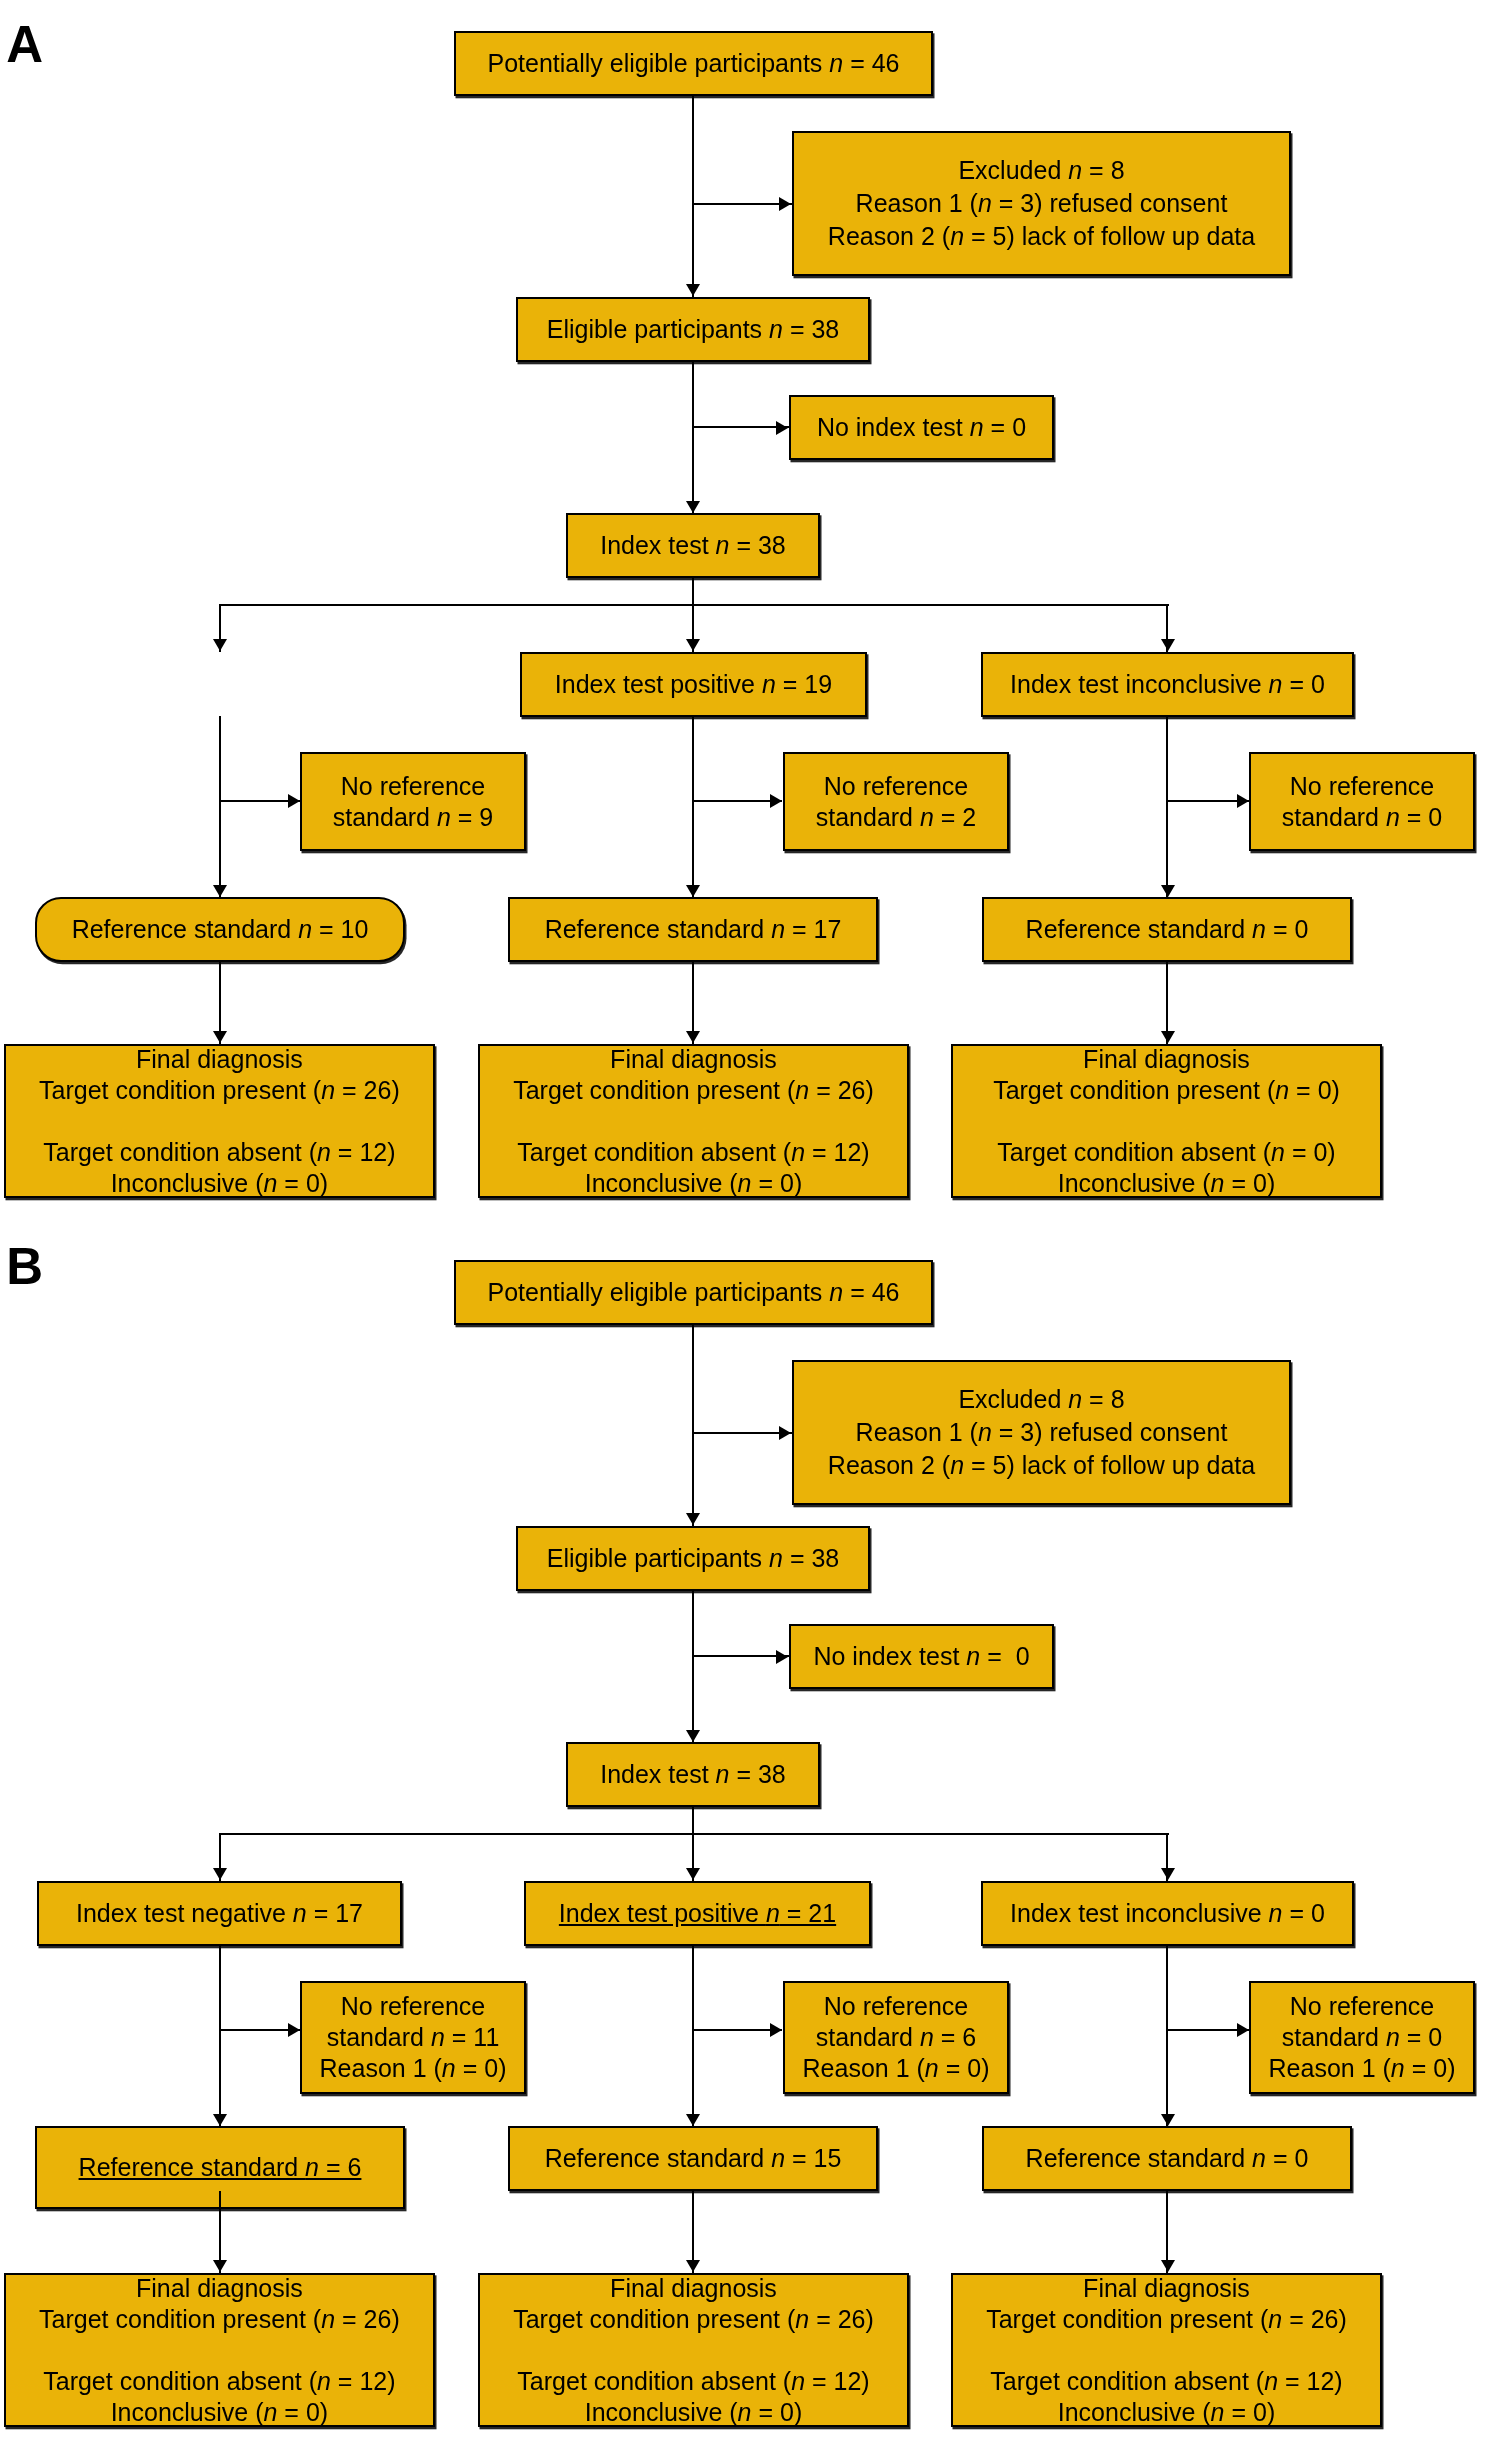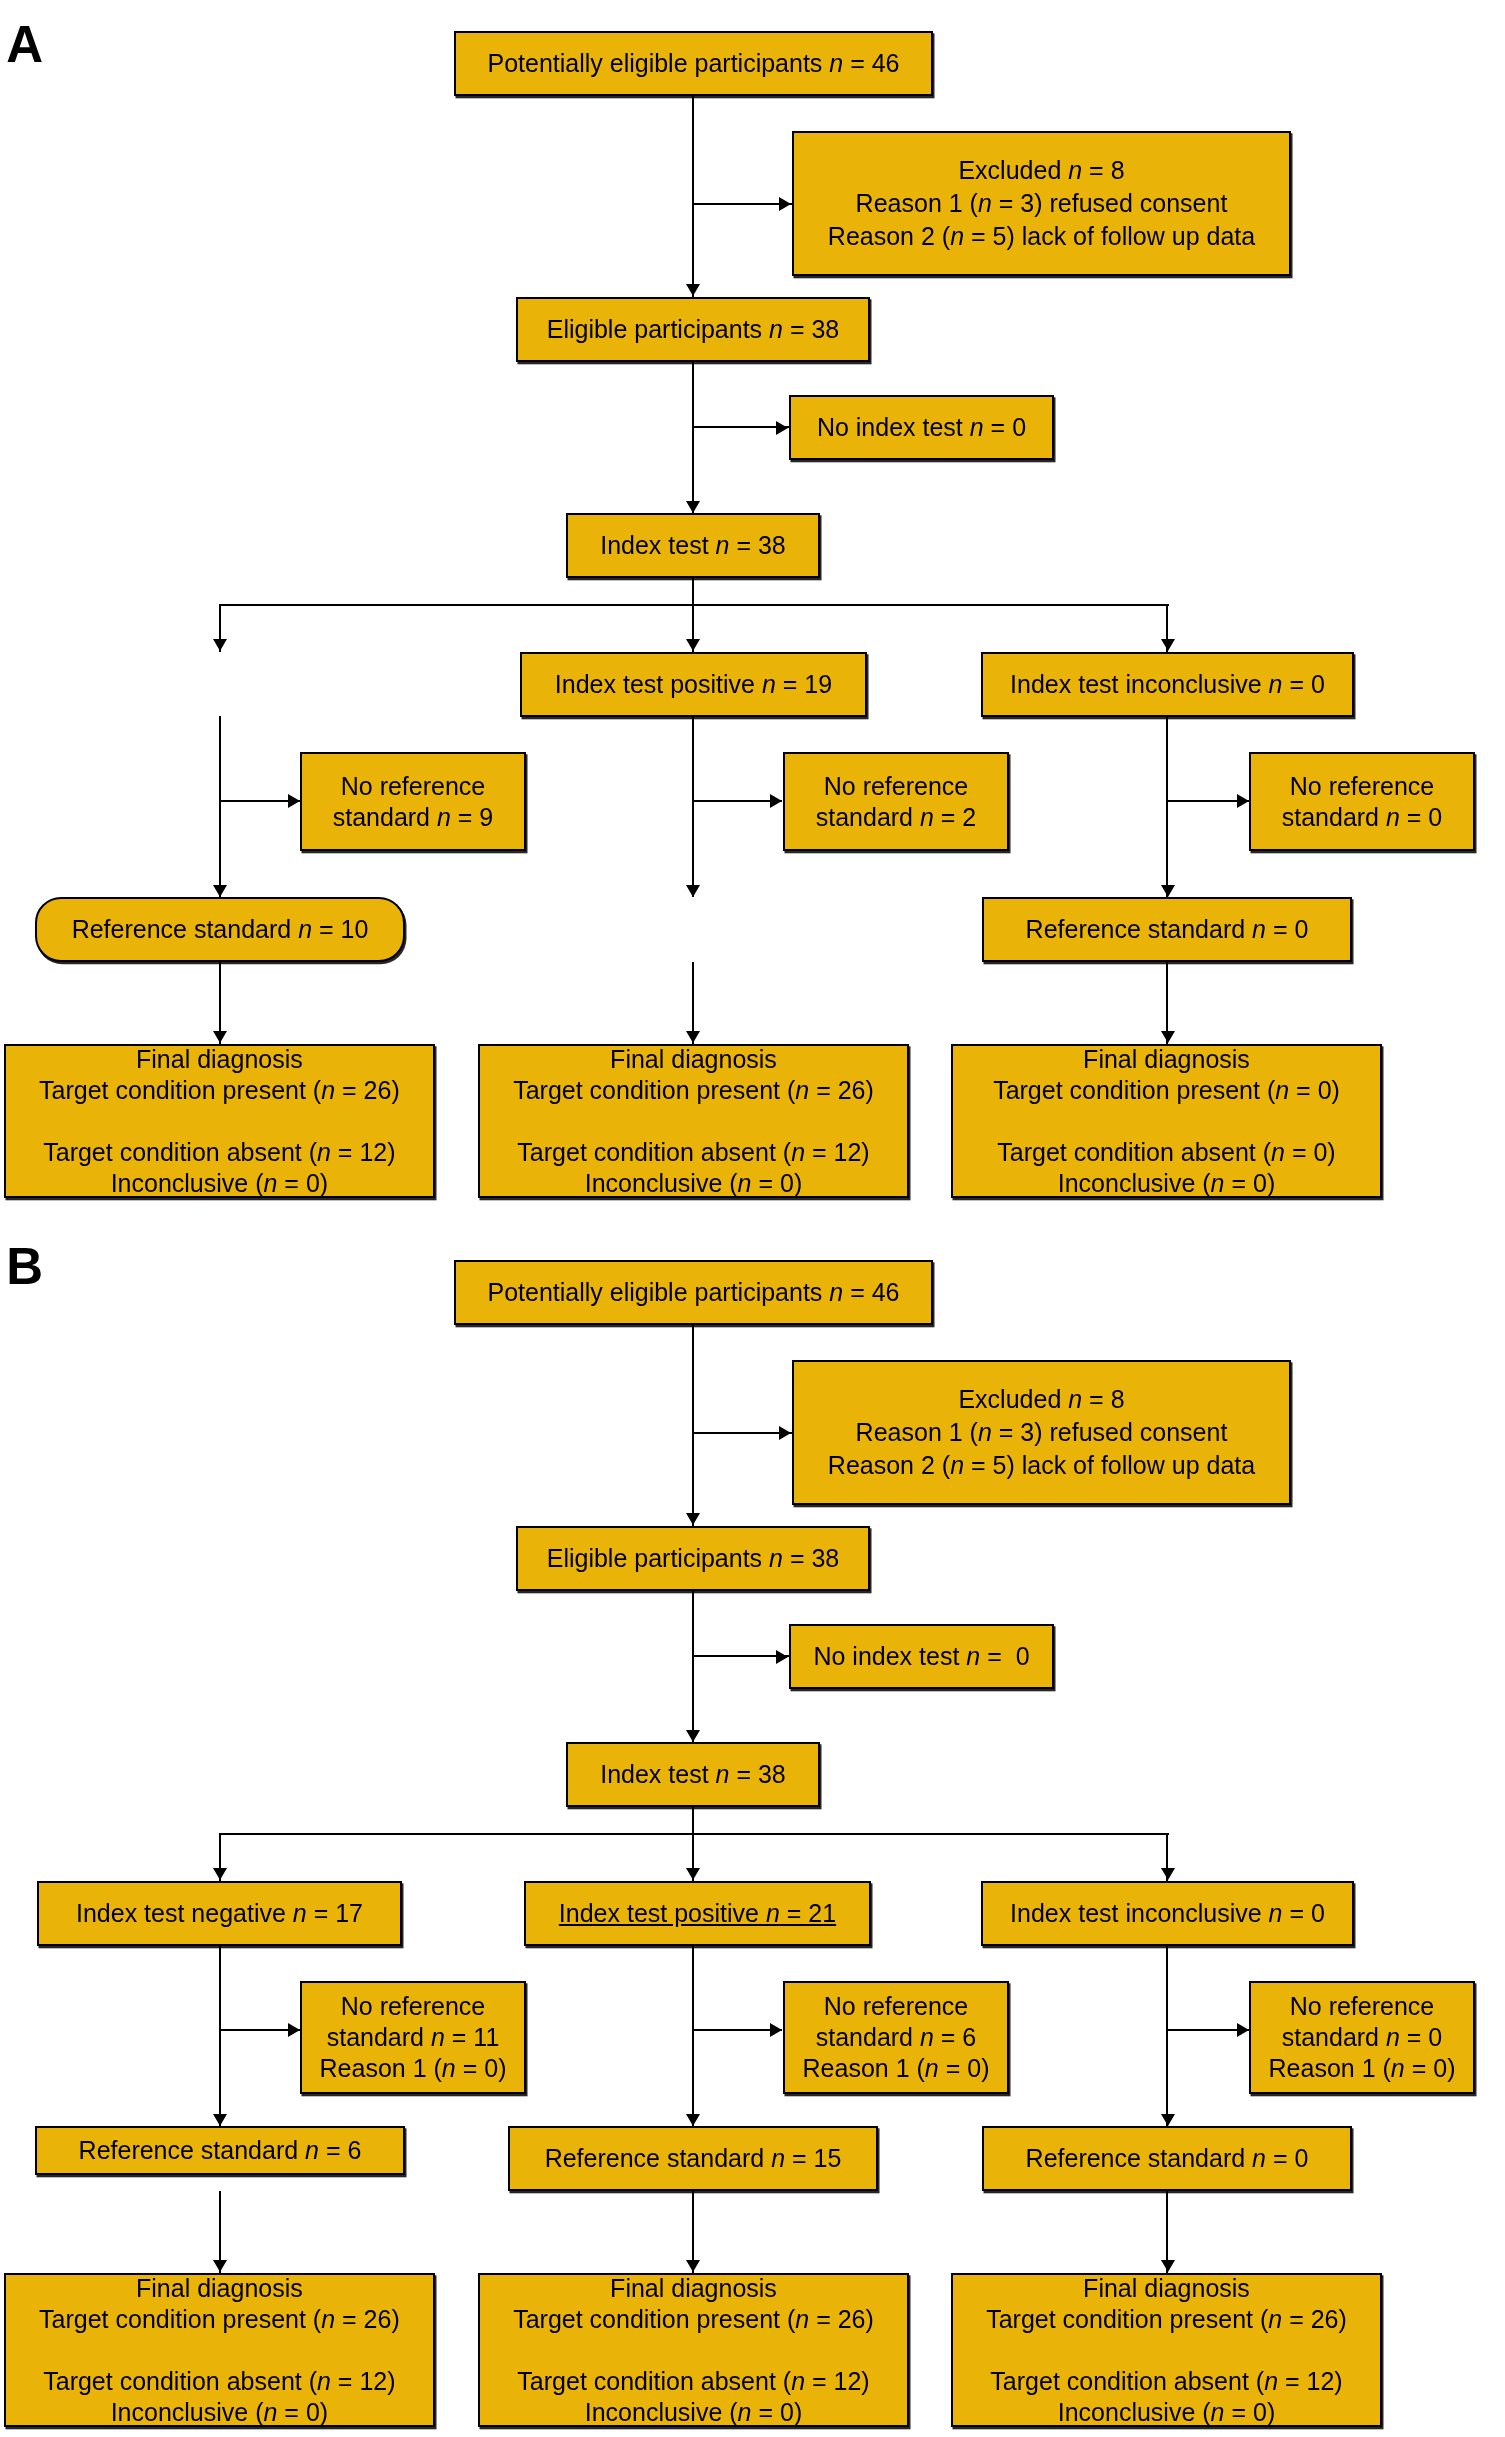--- a/index.html
+++ b/index.html
@@ -76,20 +76,23 @@
       <span class="tx">standard <i>n</i> = 2</span>
     </div>
     <div class="box" style="left:1249px;top:752px;width:226px;min-height:99px;">
       <span class="tx">No reference</span>
       <span class="tx">standard <i>n</i> = 0</span>
     </div>
 
     <div class="box" style="left:35px;top:897px;width:370px;height:65px;border-radius:26px;">
       <span class="tx">Reference standard <i>n</i> = 10</span>
     </div>
+    <div class="box" style="left:508px;top:897px;width:370px;height:65px;">
+      <span class="tx">Reference standard <i>n</i> = 17</span>
+    </div>
     <div class="box" style="left:982px;top:897px;width:370px;height:65px;">
       <span class="tx">Reference standard <i>n</i> = 0</span>
     </div>
 
     <div class="box" style="left:3.9px;top:1044px;width:431px;height:154px;">
       <span class="tx">Final diagnosis</span>
       <span class="tx">Target condition present (<i>n</i> = 26)</span>
       <span class="tx"></span>
       <span class="tx">Target condition absent (<i>n</i> = 12)</span>
       <span class="tx">Inconclusive (<i>n</i> = 0)</span>
@@ -188,21 +191,21 @@
       <span class="tx">No reference</span>
       <span class="tx">standard <i>n</i> = 6</span>
       <span class="tx">Reason 1 (<i>n</i> = 0)</span>
     </div>
     <div class="box" style="left:1249px;top:752px;width:226px;min-height:113px;">
       <span class="tx">No reference</span>
       <span class="tx">standard <i>n</i> = 0</span>
       <span class="tx">Reason 1 (<i>n</i> = 0)</span>
     </div>
 
-    <div class="box" style="left:35px;top:897px;width:370px;height:49px;">
+    <div class="box" style="left:35px;top:897px;width:370px;height:83px;text-decoration:underline;">
       <span class="tx">Reference standard <i>n</i> = 6</span>
     </div>
     <div class="box" style="left:508px;top:897px;width:370px;height:65px;">
       <span class="tx">Reference standard <i>n</i> = 15</span>
     </div>
     <div class="box" style="left:982px;top:897px;width:370px;height:65px;">
       <span class="tx">Reference standard <i>n</i> = 0</span>
     </div>
 
     <div class="box" style="left:3.9px;top:1044px;width:431px;height:154px;">

